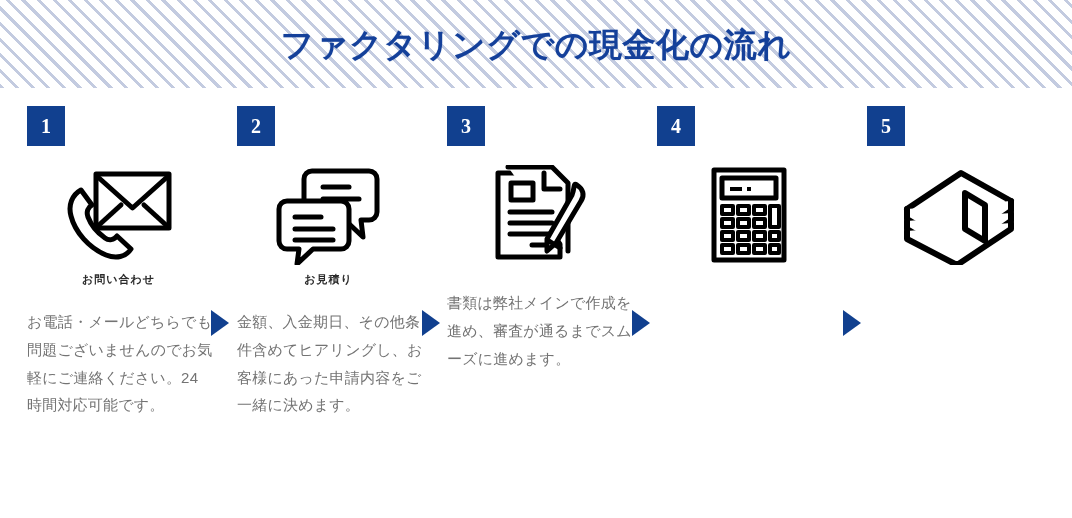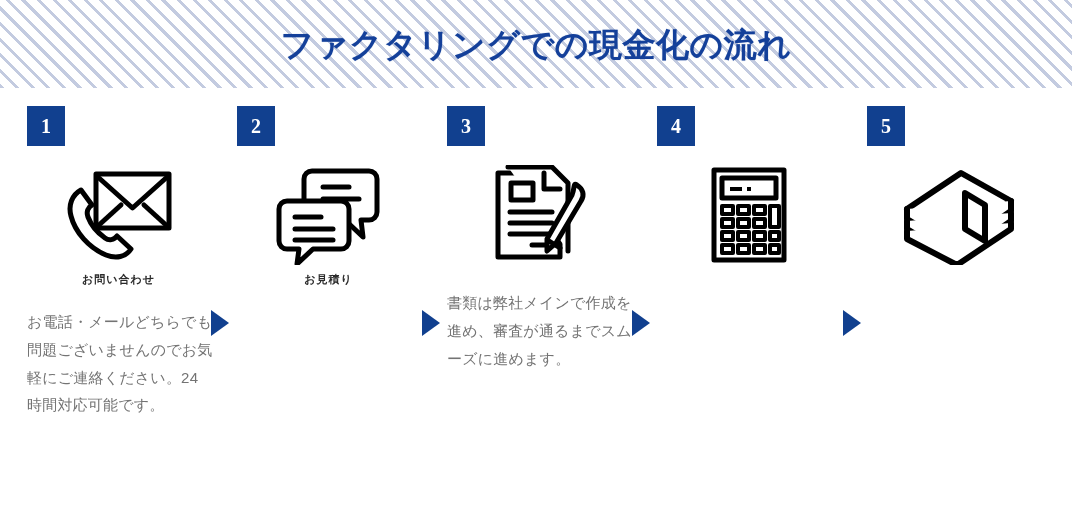--- a/index.html
+++ b/index.html
@@ -163,20 +163,21 @@
           <path d="M41 6 H98 A8 8 0 0 1 106 14 V47 A8 8 0 0 1 98 55 H90 L92 72 L74 55 H41 A8 8 0 0 1 33 47 V14 A8 8 0 0 1 41 6 Z" fill="#fff"></path>
           <path d="M52 22 H78"></path>
           <path d="M52 34 H88"></path>
           <path d="M16 36 H70 A8 8 0 0 1 78 44 V76 A8 8 0 0 1 70 84 H42 L26 99 L28 84 H16 A8 8 0 0 1 8 76 V44 A8 8 0 0 1 16 36 Z" fill="#fff"></path>
           <path d="M24 52 H50"></path>
           <path d="M24 64 H62"></path>
           <path d="M24 75 H62"></path>
         </svg>
       </div>
       <div class="step-label">お見積り</div>
+      <div class="step-desc">金額、入金期日、その他条件含めてヒアリングし、お客様にあった申請内容をご一緒に決めます。</div>
     </div>
 
     <div class="step-col">
       <div class="badge">3</div>
       <div class="icon-box">
         <svg width="110" height="100" viewBox="0 0 110 100" fill="none" stroke="#000000" stroke-width="5" stroke-linejoin="round" stroke-linecap="round">
           <path d="M14 8 H60 L76 24 V92 H14 Z" fill="#fff"></path>
           <path d="M24 2 H68 L84 18 V86" fill="#fff"></path>
           <path d="M60 8 V24 H76"></path>
           <rect x="27" y="18" width="22" height="17" fill="#fff"></rect>

